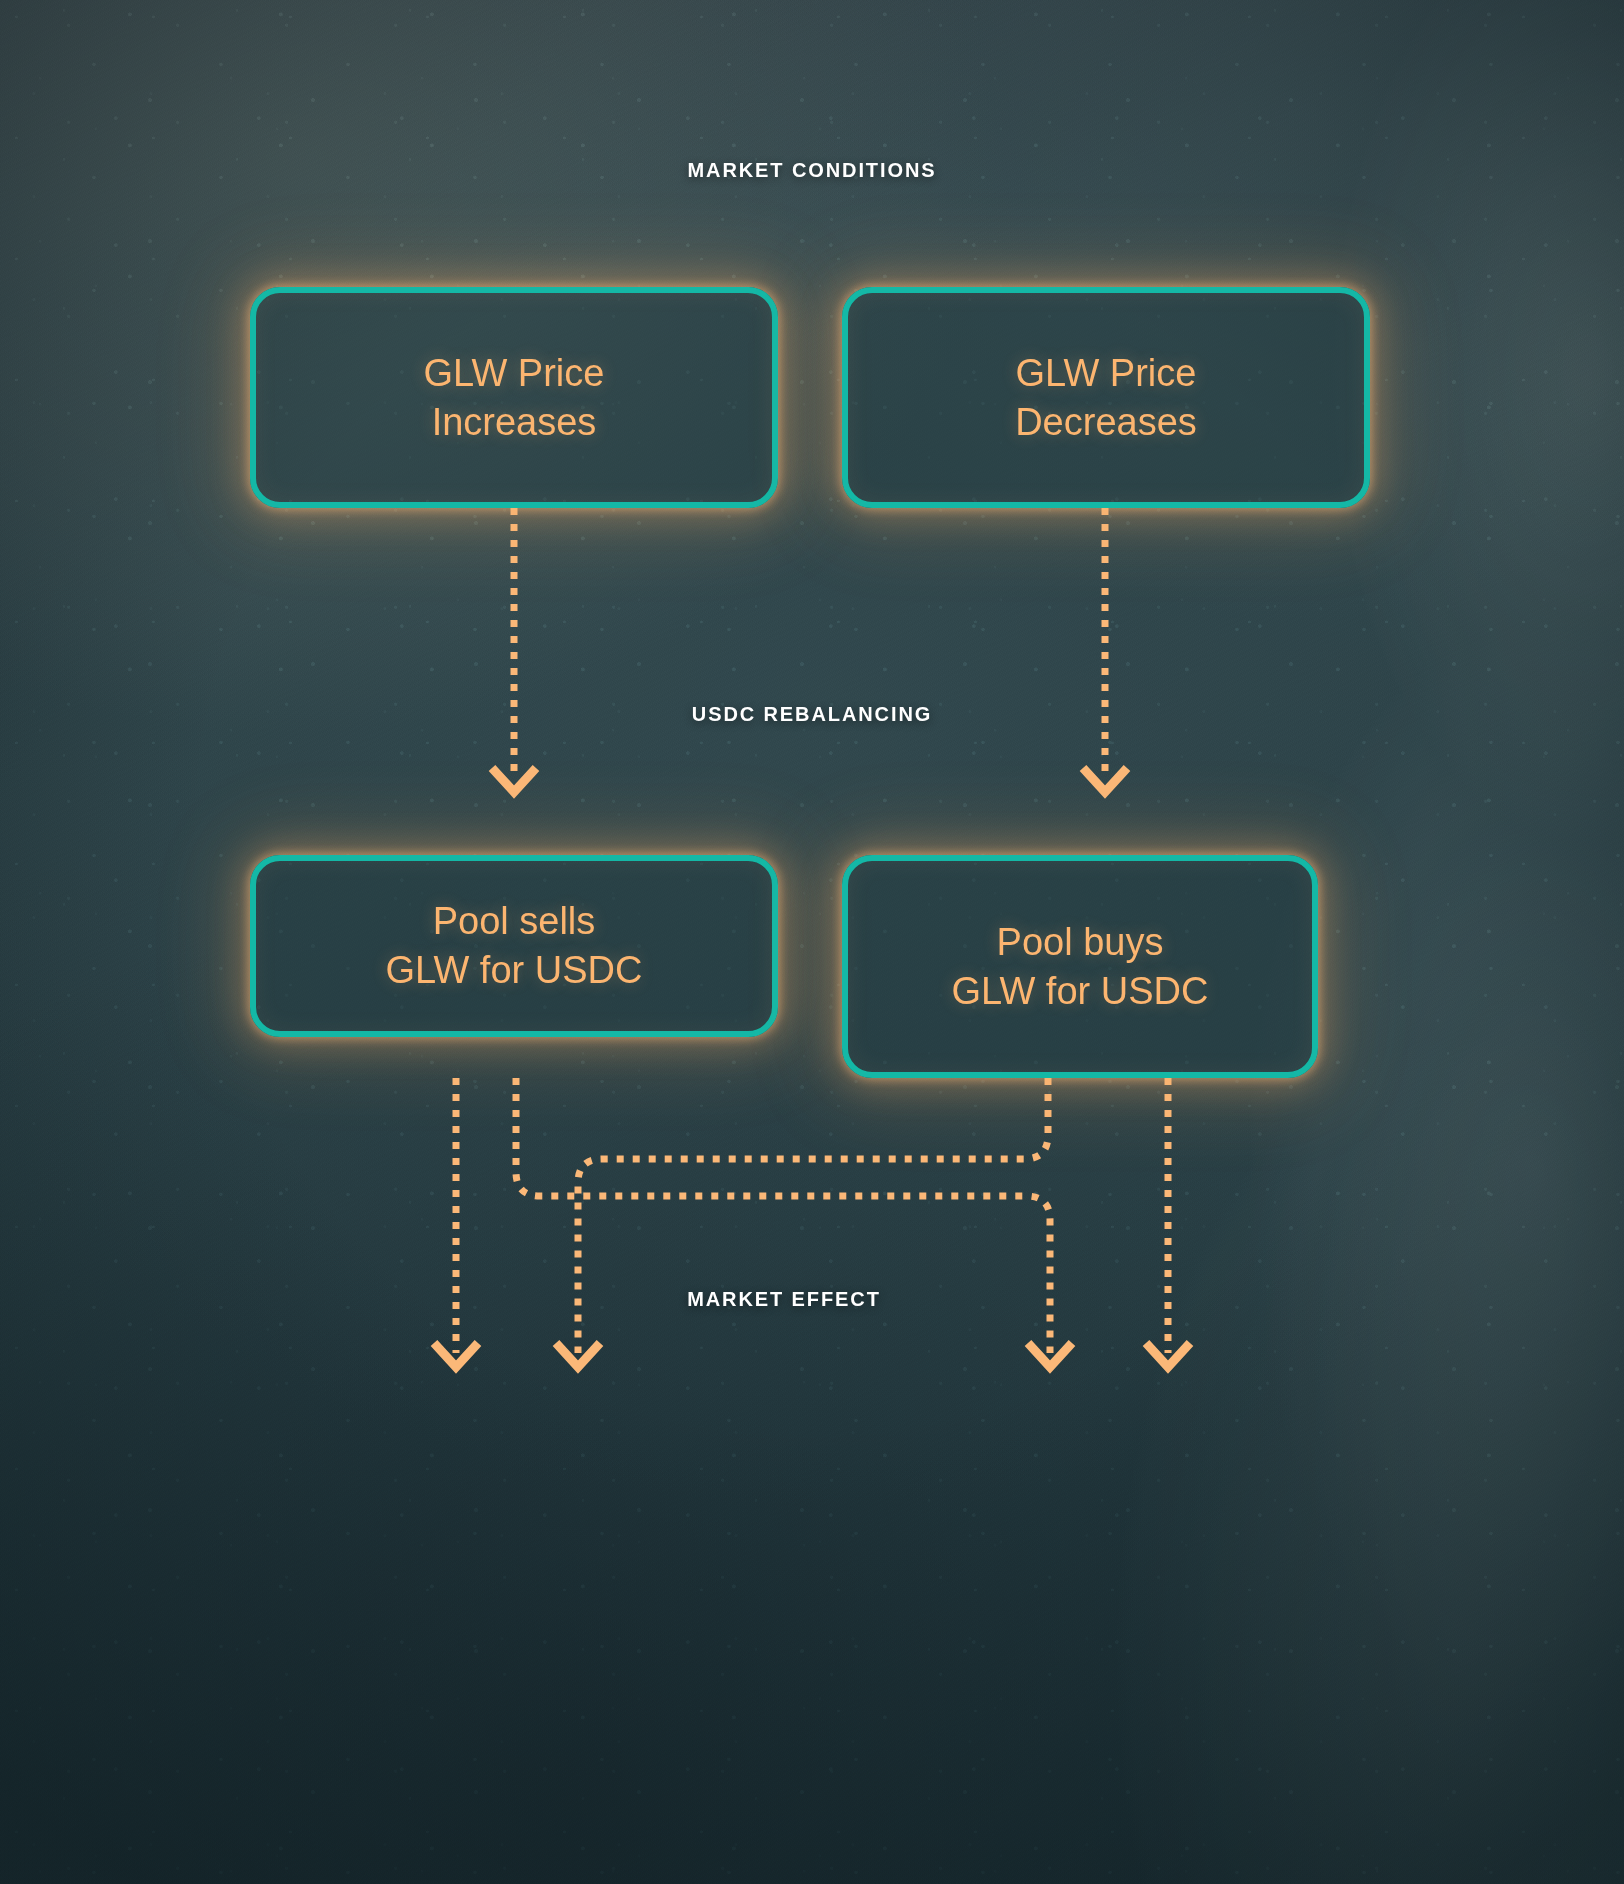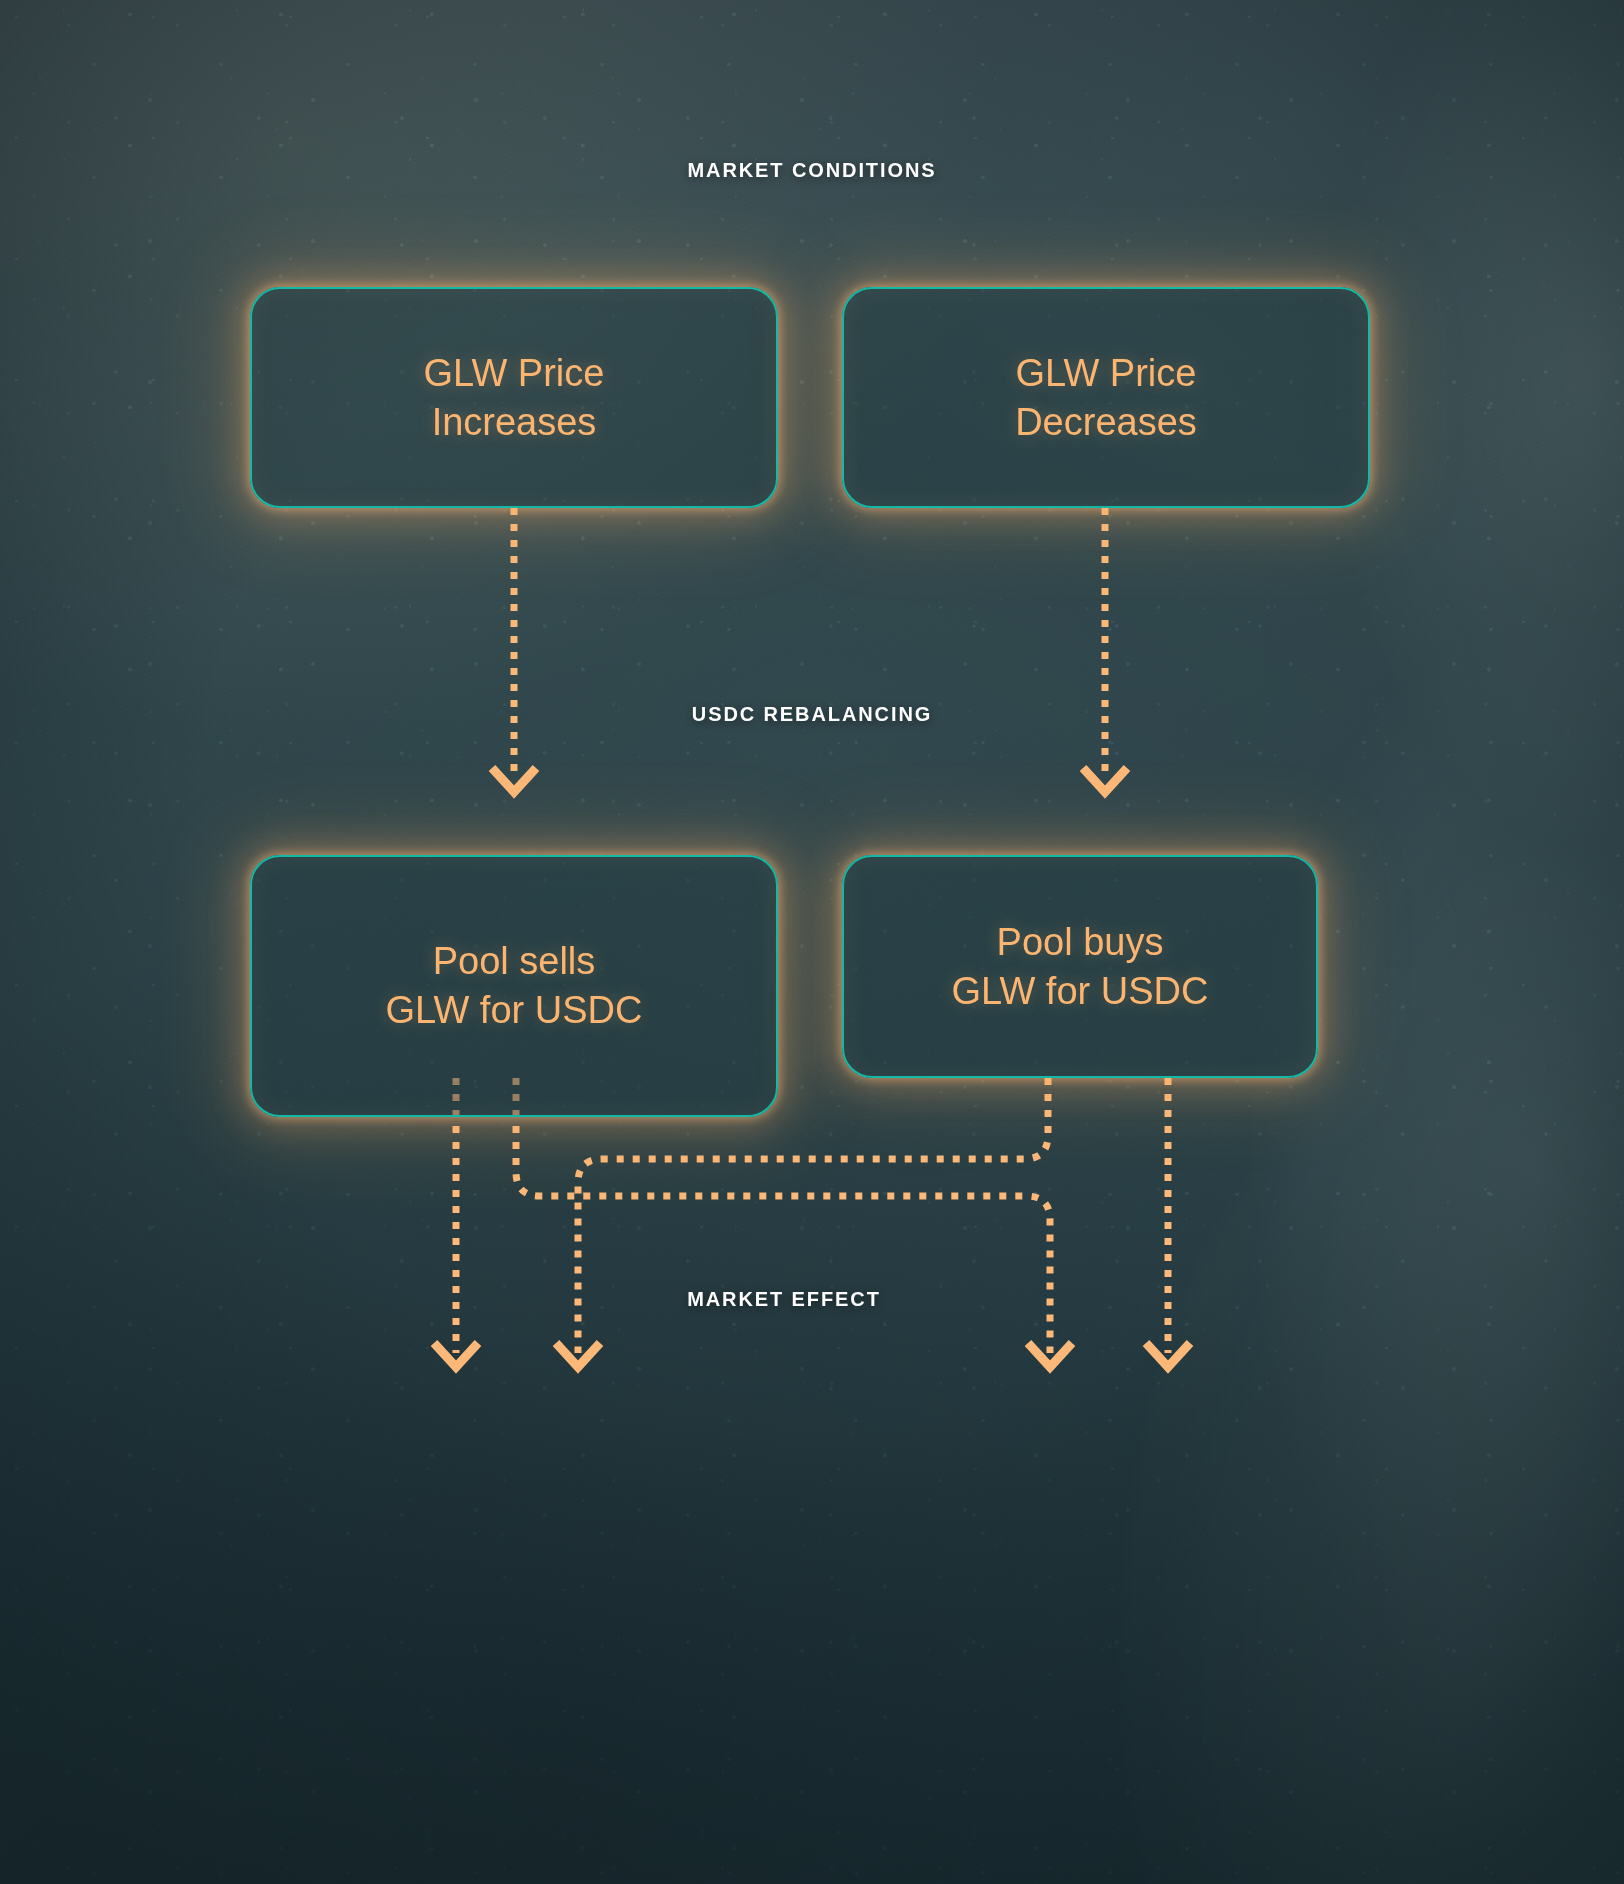--- a/index.html
+++ b/index.html
@@ -62,21 +62,21 @@
 
   .section-label{
     position:absolute; color:#ffffff; font-weight:700;
     font-size:20px; letter-spacing:1.9px; white-space:nowrap;
     transform:translate(-50%,-50%);
     text-shadow:0 2px 8px rgba(0,0,0,.45);
   }
 
   .node{
     position:absolute;
-    border:2px solid #14b8a6;
+    border:6px solid #14b8a6;
     border-radius:30px;
     background:rgba(34,60,66,.46);
     box-shadow:
       0 0 10px 2px rgba(251,184,120,.50),
       0 0 34px 8px rgba(248,176,108,.30),
       0 0 72px 26px rgba(243,166,96,.16),
       inset 0 0 26px rgba(255,205,150,.06);
     display:flex; align-items:center; justify-content:center;
   }
   .node .txt{
@@ -143,21 +143,21 @@
   <div class="node" style="left:250px; top:287px; width:528px; height:221px;">
     <div class="txt">GLW Price
 Increases</div>
   </div>
 
   <div class="node" style="left:842px; top:287px; width:528px; height:221px;">
     <div class="txt">GLW Price
 Decreases</div>
   </div>
 
-  <div class="node" style="left:250px; top:855px; width:528px; height:262px;">
+  <div class="node" style="left:250px; top:855px; width:528px; height:182px;">
     <div class="txt">Pool sells
 GLW for USDC</div>
   </div>
 
   <div class="node" style="left:842px; top:855px; width:476px; height:223px;">
     <div class="txt">Pool buys
 GLW for USDC</div>
   </div>
 
 

